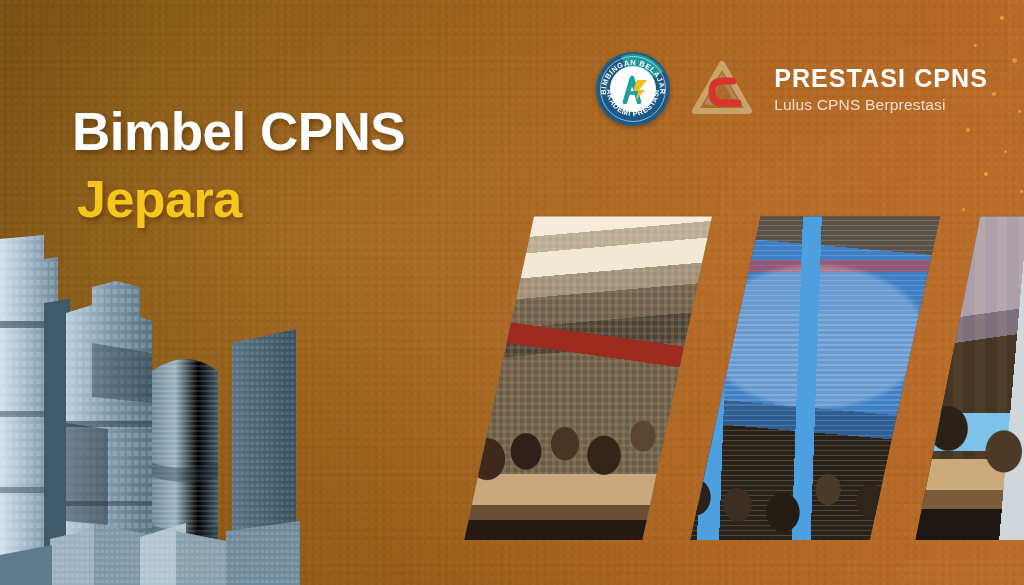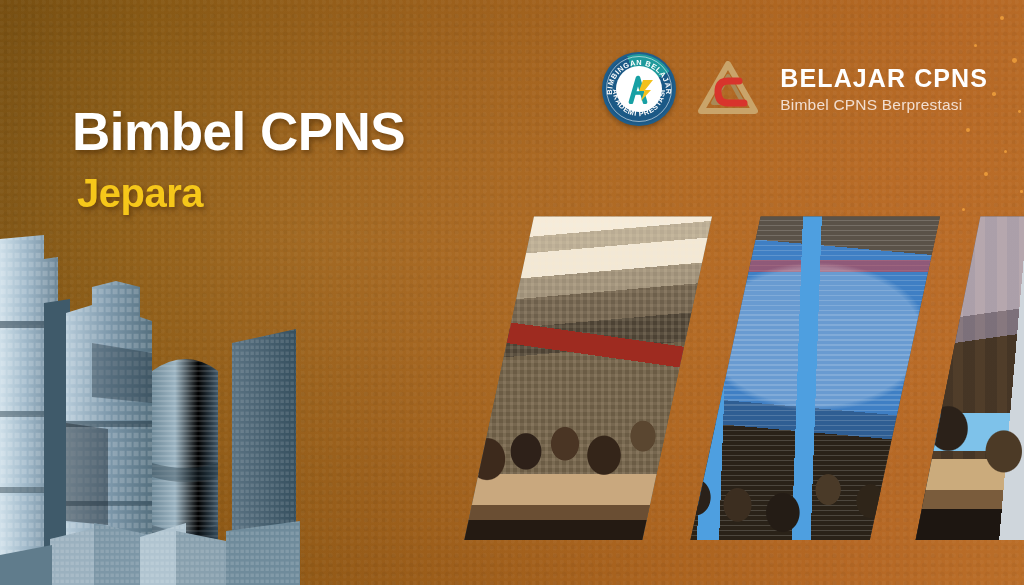--- a/index.html
+++ b/index.html
@@ -32,21 +32,21 @@
   .dots i{position:absolute;display:block;border-radius:50%;background:#f0a03c;opacity:.85;}
 
   
   .headline{position:absolute;left:60px;top:92px;z-index:6;}
   .hl-line1{
     font-size:53px;line-height:1.05;font-weight:bold;color:#ffffff;
     letter-spacing:-0.5px;margin:12px;
     text-shadow:2px 3px 5px rgba(60,30,0,0.45);
   }
   .hl-line2{
-    font-size:40px;line-height:1.05;font-weight:bold;color:#f6c71a;
+    font-size:52px;line-height:1.05;font-weight:bold;color:#f6c71a;
     letter-spacing:-0.5px;margin:8px 0 0 17px;
     text-shadow:2px 3px 5px rgba(60,30,0,0.45);
   }
 
   
   .logos{position:absolute;right:36px;top:52px;display:flex;align-items:center;gap:22px;z-index:7;}
 
   .badge{position:relative;width:74px;height:74px;border-radius:50%;
          background:#1f5e8c;box-shadow:0 2px 5px rgba(0,0,0,.3);}
   .badge .ring-outer{position:absolute;inset:2px;border-radius:50%;
@@ -284,22 +284,22 @@
       </svg>
     </div>
 
     <svg class="tri-logo" viewBox="0 0 60 56" aria-hidden="true">
       <path d="M30 3 L57 50 L3 50 Z" fill="none" stroke="#c9a46a" stroke-width="6" stroke-linejoin="round"></path>
       <path d="M30 15 L45 42 L15 42 Z" fill="none" stroke="#a98a57" stroke-width="4" stroke-linejoin="round"></path>
       <path d="M41 20 L30 20 Q20 20 20 31 Q20 42 30 42 L46 42" fill="none" stroke="#d8342c" stroke-width="7" stroke-linecap="round" stroke-linejoin="round"></path>
     </svg>
 
     <div class="wordmark">
-      <div class="wm-main">BELAJAR CPNS</div>
-      <div class="wm-sub">Bimbel CPNS Berprestasi</div>
+      <div class="wm-main">PRESTASI CPNS</div>
+      <div class="wm-sub">Lulus CPNS Berprestasi</div>
     </div>
   </div>
 
   <div class="collage">
     <div class="panel" id="panel-1">
       <div class="img ph1"></div>
     </div>
     <div class="panel" id="panel-2">
       <div class="img ph2"></div>
     </div>

